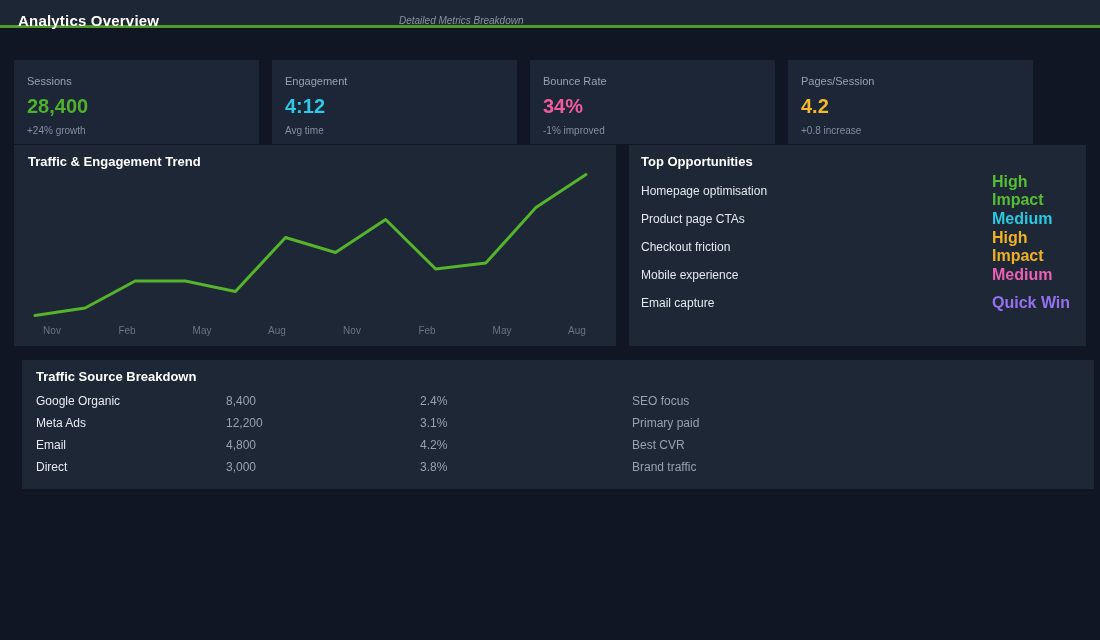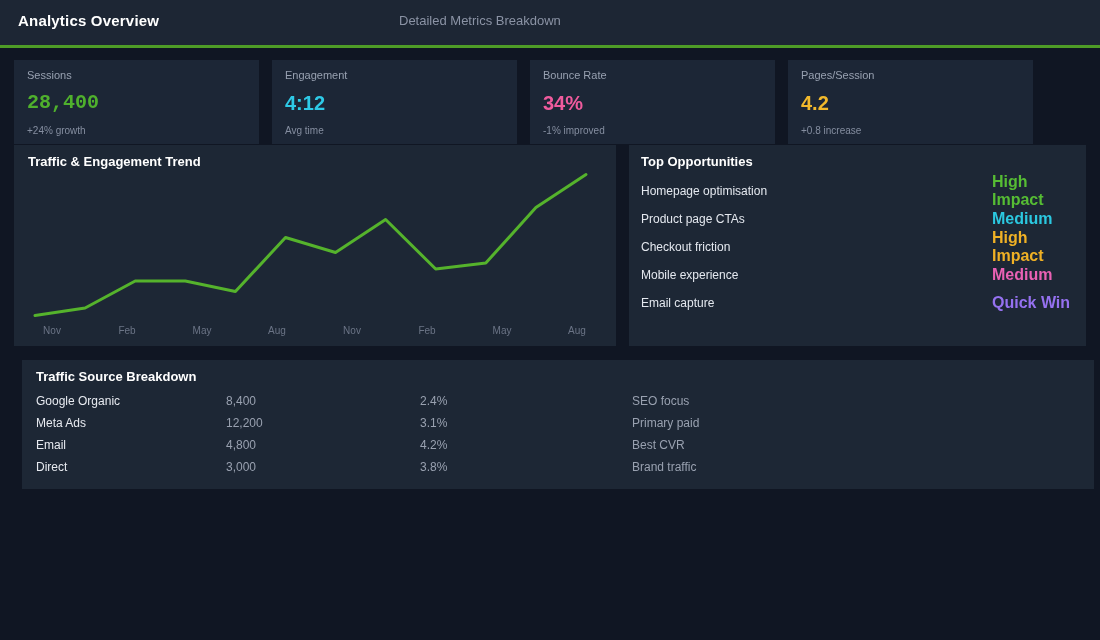--- a/index.html
+++ b/index.html
@@ -6,45 +6,45 @@
   html,body { width:1100px; height:640px; }
   body {
     position:relative;
     background:#101623;
     font-family:"Liberation Sans", sans-serif;
     color:#e8ebf1;
     overflow:hidden;
   }
   
   .header {
-    position:absolute; top:0; left:0; width:1100px; height:48px;
+    position:absolute; top:0; left:0; width:1100px; height:28px;
     background:#1d2634;
     border-bottom:3px solid #4e9c27;
     display:flex; align-items:center;
   }
   .header-title {
     position:absolute; left:18px; top:0; height:41px;
     display:flex; align-items:center;
     font-size:15px; font-weight:bold; color:#ffffff;
     letter-spacing:0.2px;
   }
   .header-subtitle {
     position:absolute; left:399px; top:0; height:41px;
     display:flex; align-items:center;
-    font-size:13px; color:#8b93a5;
+    font-size:10px; color:#8b93a5;font-style:italic;
   }
   
   .cards {
     position:absolute; top:60px; left:14px;
     display:flex; gap:13px;
   }
   .kpi-card {
     width:245px; height:84px;
     background:#1c2636;
-    padding:9px 13px 8px 13px;
+    padding:15px 13px 8px 13px;
     display:flex; flex-direction:column; justify-content:space-between;
   }
   .kpi-label { font-size:11px; color:#98a1b1; }
   .kpi-value { font-size:20px; font-weight:bold; line-height:1; }
   .kpi-sub   { font-size:10px; color:#858ea0; }
   
   .panel { position:absolute; background:#1d2735; }
   .panel-title {
     font-size:13px; font-weight:bold; color:#ffffff;
     padding:9px 0 0 14px;
@@ -80,21 +80,21 @@
 <body>
 
 <div class="header">
   <div class="header-title">Analytics Overview</div>
   <div class="header-subtitle">Detailed Metrics Breakdown</div>
 </div>
 
 <div class="cards">
   <div class="kpi-card">
     <div class="kpi-label">Sessions</div>
-    <div class="kpi-value" style="color: rgb(79, 176, 45); font-family: Liberation Mono, monospace;">28,400</div>
+    <div class="kpi-value" style="color: rgb(79, 176, 45);">28,400</div>
     <div class="kpi-sub">+24% growth</div>
   </div>
 
   <div class="kpi-card">
     <div class="kpi-label">Engagement</div>
     <div class="kpi-value" style="color: rgb(46, 201, 230);">4:12</div>
     <div class="kpi-sub">Avg time</div>
   </div>
 
   <div class="kpi-card">

